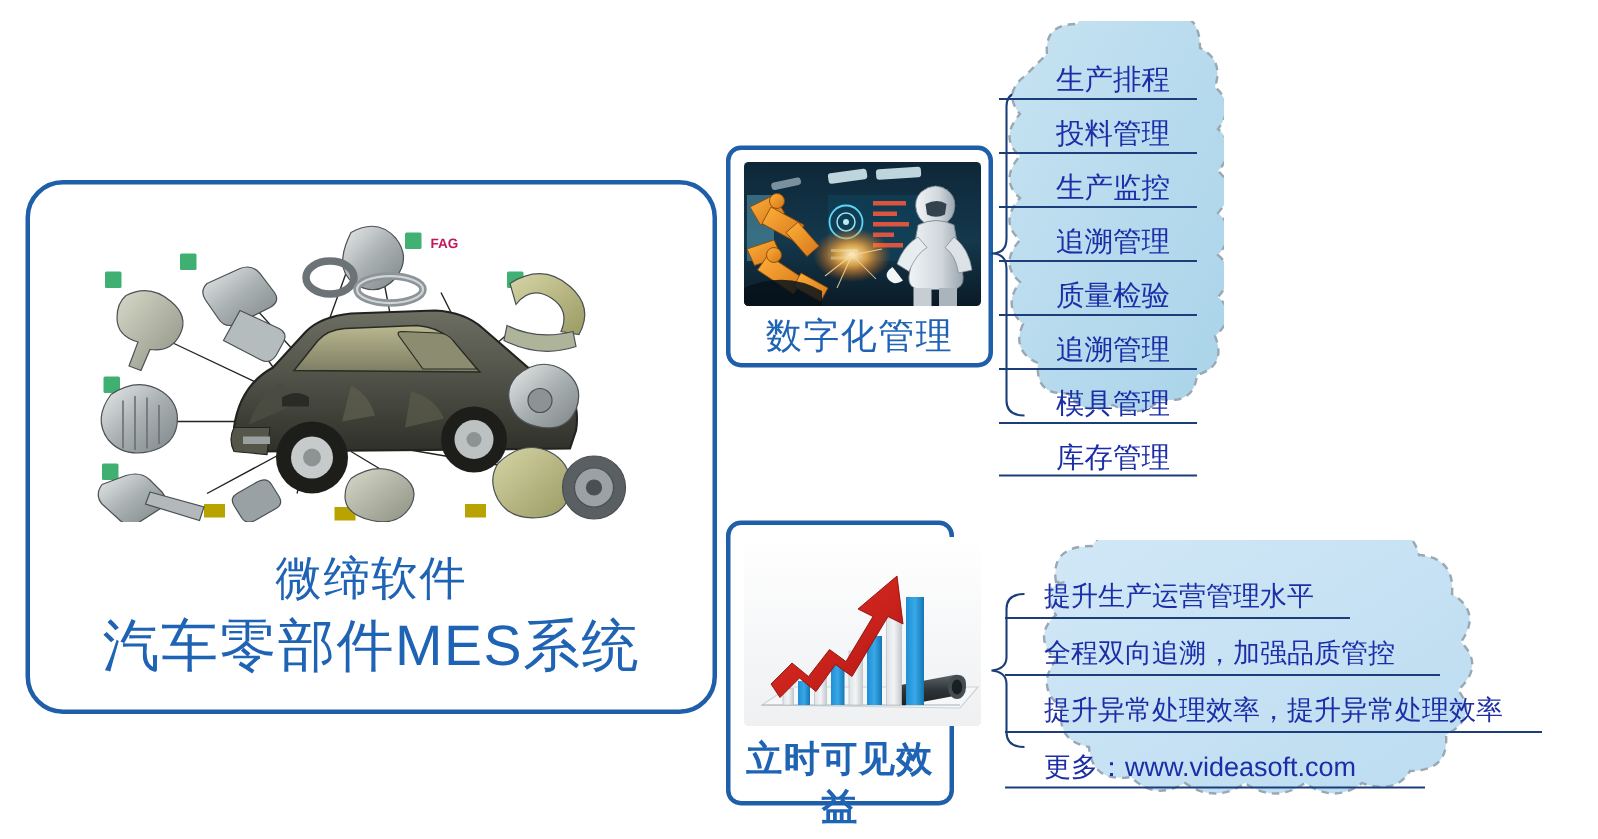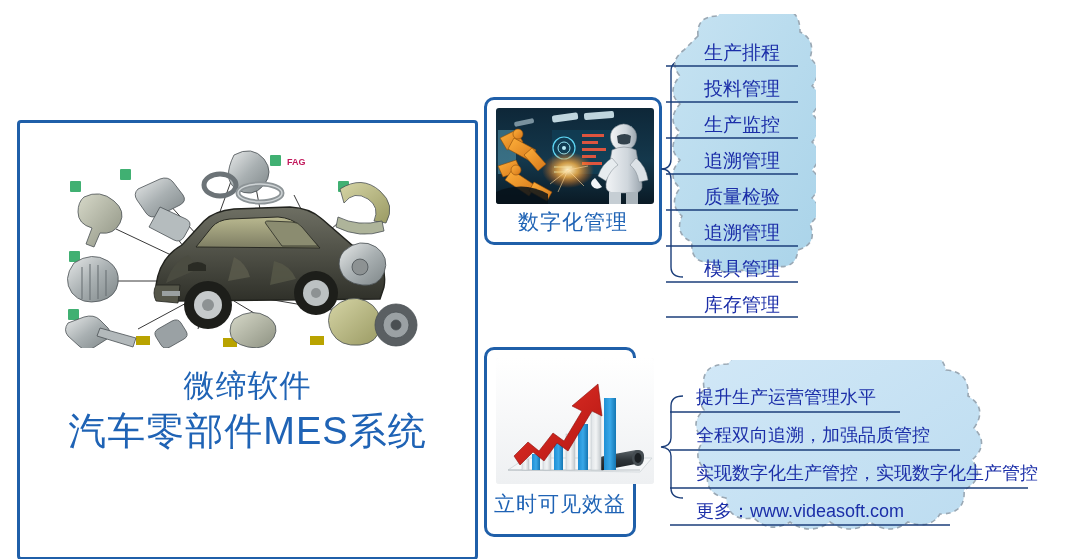--- a/index.html
+++ b/index.html
@@ -7,48 +7,48 @@
     width:1065px;height:559px;
     background:#ffffff;
     font-family:"Liberation Sans","DejaVu Sans",sans-serif;
     overflow:hidden;
     position:relative;
   }
   #stage{position:absolute;left:0;top:0;width:1065px;height:559px;}
 
   
   .hero-panel{
-    position:absolute;left:17px;top:120px;width:461px;height:440px;
-    border:3px solid #1F5FA9;border-radius:4px;background:#ffffff;
+    position:absolute;left:17px;top:120px;width:461px;height:356px;
+    border:3px solid #1F5FA9;border-radius:25px;background:#ffffff;
     box-sizing:border-box;
   }
   .hero-art{
     position:absolute;left:18px;top:10px;width:420px;height:215px;
   }
   .hero-title{
     position:absolute;left:0;top:245px;width:100%;
     text-align:center;color:#1f63b5;
     line-height:1.18;
   }
   .hero-title .l1{display:block;font-size:31px;letter-spacing:1px;}
   .hero-title .l2{display:block;font-size:38px;letter-spacing:1px;margin-top:4px;}
 
   
   .mid-card{
     position:absolute;border:3px solid #1F5FA9;border-radius:10px;
     background:#ffffff;box-sizing:border-box;
   }
   #card-digital{left:484px;top:97px;width:178px;height:148px;}
-  #card-benefit{left:484px;top:347px;width:152px;height:190px;}
+  #card-benefit{left:484px;top:347px;width:152px;height:190px;font-weight:bold;}
   .mid-thumb{position:absolute;left:9px;top:8px;border-radius:3px;overflow:hidden;}
   #thumb-digital{width:158px;height:96px;}
   #thumb-benefit{width:158px;height:126px;background:#f4f4f4;}
   .mid-label{
     position:absolute;left:0;width:100%;text-align:center;
-    color:#1f63b5;font-size:21px;letter-spacing:1px;
+    color:#1f63b5;font-size:24px;letter-spacing:1px;
   }
   #label-digital{top:108px;}
   #label-benefit{top:140px;}
 
   
   .cloud{
     position:absolute;
   }
   .cloud svg{position:absolute;left:0;top:0;}
   .cloud-items{position:absolute;left:0;top:0;width:100%;height:100%;}
@@ -430,21 +430,21 @@
       <path d="M44 28
                q-4 -24 24 -24 q12 -18 34 -8 q16 -18 38 -4 q18 -18 40 -2 q20 -16 40 0
                q20 -14 38 4 q22 -6 28 16 q24 2 22 26 q20 12 6 32 q16 16 -2 32
                q14 18 -8 30 q2 24 -24 24 q-10 16 -32 8 q-18 14 -38 0
                q-20 14 -40 0 q-20 14 -40 0 q-20 12 -36 -4 q-26 4 -28 -20
                q-22 -4 -18 -26 q-18 -14 -4 -32 q-16 -16 0 -30 q-12 -18 6 -22 z" fill="url(#cloudFill2)" stroke="#9aa8b4" stroke-width="1.6" stroke-dasharray="5 4"></path>
     </svg>
     <div class="cloud-items">
       <div class="cl-item" style="top:25px;">提升生产运营管理水平</div>
       <div class="cl-item" style="top:63px;">全程双向追溯，加强品质管控</div>
-      <div class="cl-item" style="top:101px;">实现数字化生产管控，实现数字化生产管控</div>
+      <div class="cl-item" style="top:101px;">提升异常处理效率，提升异常处理效率</div>
       <div class="cl-item" style="top:139px;">更多：www.videasoft.com</div>
     </div>
   </div>
 
   <div class="bracket" style="left:668px;top:360px;">
     <svg width="370" height="180" viewBox="0 0 370 180">
       <g stroke="#1b3e7a" stroke-width="1.4">
         <line x1="2" y1="52" x2="232" y2="52"></line>
         <line x1="2" y1="90" x2="292" y2="90"></line>
         <line x1="2" y1="128" x2="360" y2="128"></line>

